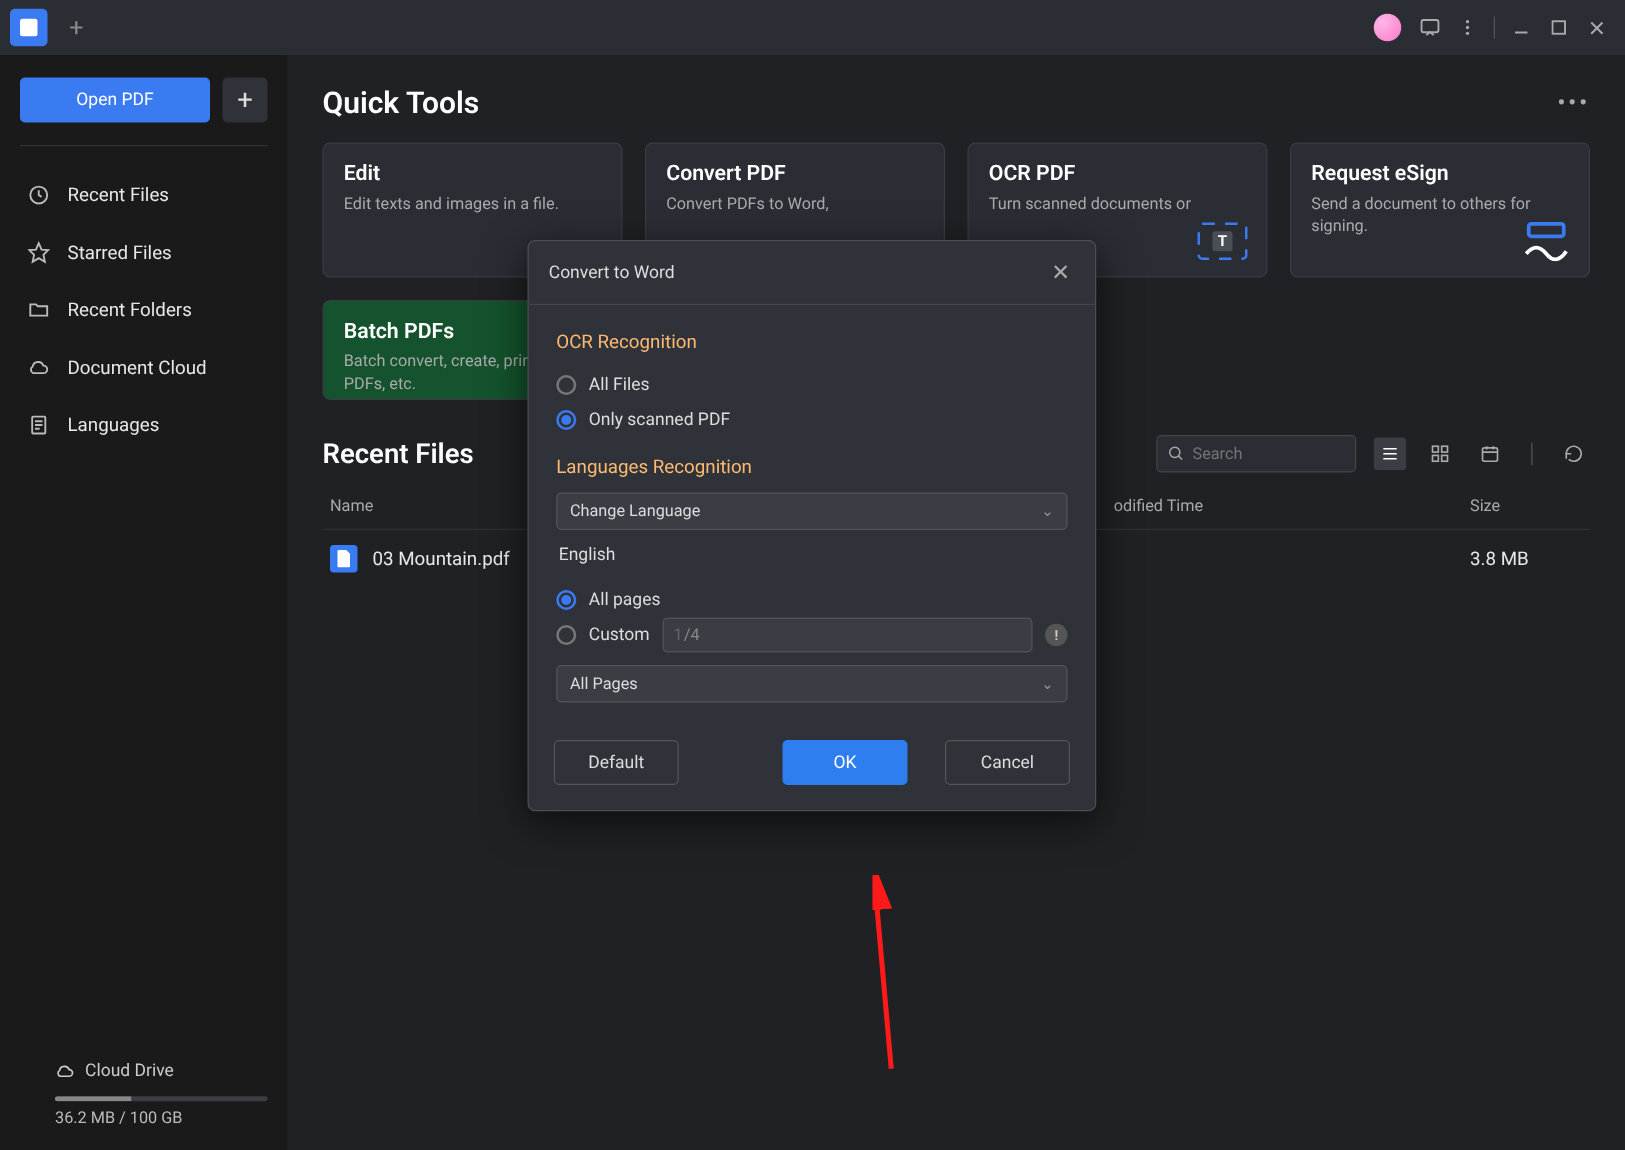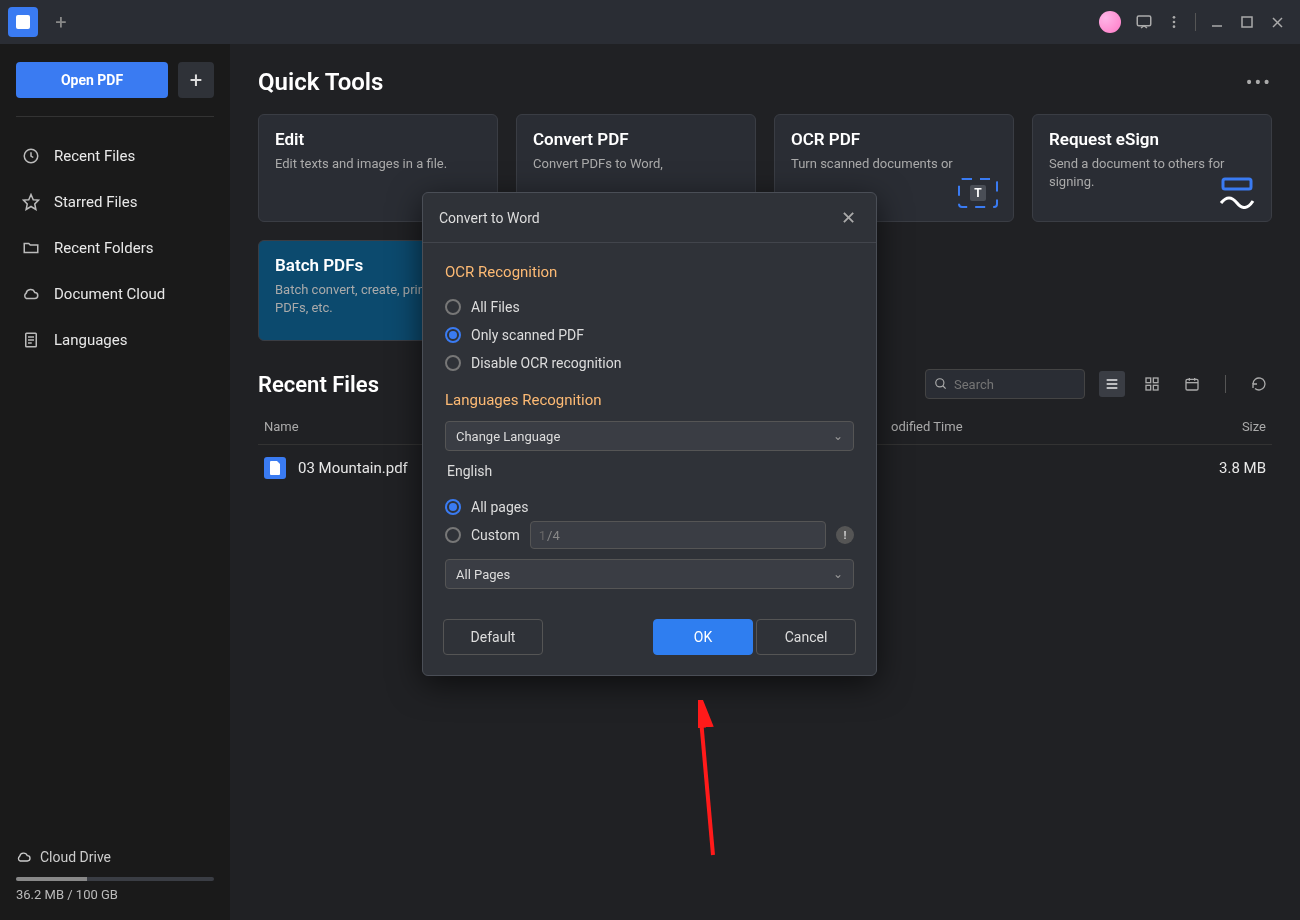--- a/index.html
+++ b/index.html
@@ -11,58 +11,58 @@
 .app-icon::after { content:''; width:14px; height:14px; background:#fff; border-radius:2px; }
 .tab-add { width:30px; height:30px; display:flex; align-items:center; justify-content:center; color:#888; font-size:20px; cursor:pointer; }
 .titlebar-spacer { flex:1; }
 .avatar { width:22px; height:22px; border-radius:50%; background:radial-gradient(circle at 30% 30%, #ffb6e8, #ff7ac6); margin:0 8px; }
 .tb-btn { width:30px; height:30px; display:flex; align-items:center; justify-content:center; color:#aaa; cursor:pointer; }
 .tb-sep { width:1px; height:18px; background:#555; margin:0 6px; }
 
 
 .sidebar { position:absolute; top:44px; left:0; width:230px; bottom:0; background:#1a1a1a; padding:18px 16px; display:flex; flex-direction:column; }
 .sidebar-top { display:flex; gap:10px; margin-bottom:18px; }
-.open-btn { flex:1; height:36px; background:#3a7bf2; color:#fff; border:none; border-radius:4px; font-size:14px; font-weight:700; cursor:pointer; }
+.open-btn { flex:1; height:36px; background:#3a7bf2; color:#fff; border:none; border-radius:4px; font-size:14px; font-weight:400; cursor:pointer; }
 .plus-btn { width:36px; height:36px; background:#2f3238; border:none; border-radius:4px; color:#ddd; font-size:22px; cursor:pointer; }
 .sidebar-divider { height:1px; background:#333; margin:0 0 16px 0; }
 .nav-item { display:flex; align-items:center; gap:14px; padding:14px 6px; color:#e8e8e8; font-size:15px; cursor:pointer; }
 .nav-icon { width:18px; height:18px; display:flex; align-items:center; justify-content:center; color:#bbb; }
-.sidebar-bottom { margin-top:auto; }
+.sidebar-bottom { margin-top:auto;margin-left:28px; }
 .cloud-drive { display:flex; align-items:center; gap:8px; color:#ccc; font-size:14px; padding:6px 0; }
 .storage-bar { height:4px; background:#3a3d44; border-radius:2px; margin:6px 0; overflow:hidden; }
 .storage-fill { height:100%; width:36%; background:#888; }
 .storage-text { color:#bbb; font-size:13px; }
 
 
 .main { position:absolute; top:44px; left:230px; right:0; bottom:0; background:#202124; padding:24px 28px; overflow:auto; }
 .main-header { display:flex; align-items:center; margin-bottom:18px; }
 .main-title { font-size:24px; font-weight:600; color:#fff; }
 .main-more { margin-left:auto; color:#aaa; font-size:20px; cursor:pointer; letter-spacing:2px; }
 
 .tools-row { display:flex; gap:18px; margin-bottom:18px; }
 .tool-card { flex:1; min-width:230px; max-width:250px; height:108px; background:#2a2d34; border:1px solid #3a3d44; border-radius:6px; padding:14px 16px; position:relative; cursor:pointer; }
 .tool-title { font-size:17px; font-weight:600; color:#fff; margin-bottom:6px; }
 .tool-desc { font-size:13px; color:#aaa; line-height:1.4; }
 .tool-icon { position:absolute; right:14px; bottom:12px; width:42px; height:32px; }
 
 .tools-row2 { display:flex; gap:18px; margin-bottom:28px; }
-.batch-card { width:250px; height:101px; background:#0c4a6e; border:1px solid #3a3d44; border-radius:6px; padding:14px 16px; cursor:pointer; }
+.batch-card { width:250px; height:80px; background:#14532d; border:1px solid #3a3d44; border-radius:6px; padding:14px 16px; cursor:pointer; }
 
 .section-header { display:flex; align-items:center; margin-bottom:10px; }
 .section-title { font-size:22px; font-weight:600; color:#fff; }
 .rf-tools { margin-left:auto; display:flex; align-items:center; gap:14px; }
 .search-box { width:160px; height:30px; background:#2a2d34; border:1px solid #444; border-radius:4px; display:flex; align-items:center; padding:0 8px; gap:6px; }
 .search-box input { flex:1; background:transparent; border:none; outline:none; color:#ccc; font-size:13px; }
 .view-btn { width:26px; height:26px; display:flex; align-items:center; justify-content:center; color:#aaa; cursor:pointer; border-radius:3px; }
 .view-btn.active { background:#3a3d44; color:#fff; }
 
 .file-head { display:flex; padding:10px 6px; color:#aaa; font-size:13px; border-bottom:1px solid #333; }
 .col-name { flex:2.2; }
 .col-mtime { flex:1; }
-.col-size { width:90px; text-align:right; }
+.col-size { width:90px; }
 .file-row { display:flex; align-items:center; padding:12px 6px; color:#e8e8e8; font-size:15px; }
 .file-icon { width:22px; height:22px; background:#3a7bf2; border-radius:3px; margin-right:12px; display:flex; align-items:center; justify-content:center; font-size:11px; color:#fff; }
 
 
 .dialog { position:absolute; left:422px; top:192px; width:455px; background:#2f3238; border:1px solid #4a4e56; border-radius:6px; box-shadow:0 8px 32px rgba(0,0,0,0.6); z-index:50; }
 .dlg-title { display:flex; align-items:center; padding:10px 16px; border-bottom:1px solid #42454c; color:#ddd; font-size:14px; }
 .dlg-close { margin-left:auto; color:#aaa; font-size:18px; cursor:pointer; padding:4px; }
 .dlg-body { padding:14px 22px 10px 22px; }
 .dlg-section { color:#fdba74; font-size:15px; font-weight:400; margin:6px 0 12px 0; }
 .radio-row { display:flex; align-items:center; gap:10px; padding:6px 0; cursor:pointer; color:#ddd; font-size:14px; }
@@ -70,21 +70,21 @@
 .radio.checked { border-color:#3a7bf2; }
 .radio.checked::after { content:''; width:8px; height:8px; background:#3a7bf2; border-radius:50%; }
 .select { width:100%; height:30px; background:#3a3d44; border:1px solid #555; border-radius:4px; padding:0 10px; color:#ddd; font-size:13px; display:flex; align-items:center; justify-content:space-between; margin:4px 0; cursor:pointer; }
 .chev { font-size:12px; color:#999; }
 .lang-text { color:#ddd; font-size:14px; padding:8px 2px 14px 2px; }
 .custom-row { display:flex; align-items:center; gap:10px; }
 .custom-row .radio-row { flex:0 0 auto; }
 .range-input { flex:1; height:28px; background:#3a3d44; border:1px solid #555; border-radius:4px; padding:0 8px; color:#888; font-size:13px; display:flex; align-items:center; }
 .range-input .ph { color:#666; margin-right:1px; }
 .info-icon { width:18px; height:18px; border-radius:50%; background:#555; color:#ccc; display:flex; align-items:center; justify-content:center; font-size:11px; font-weight:bold; }
-.dlg-footer { display:flex; gap:3px; padding:16px 20px 20px 20px; align-items:flex-end; }
+.dlg-footer { display:flex; gap:30px; padding:16px 20px 20px 20px; align-items:flex-end; }
 .dlg-btn { height:36px; min-width:100px; border:1px solid #555; background:transparent; color:#ddd; font-size:14px; border-radius:4px; cursor:pointer; }
 .dlg-btn.primary { background:#2f7ef0; border-color:#2f7ef0; color:#fff; }
 .dlg-footer .spacer { flex:1; }
 
 
 .arrow { position:absolute; left:698px; top:700px; z-index:60; pointer-events:none; }
 
 svg { display:block; }
 </style>
 </head>
@@ -308,24 +308,20 @@
   <div class="dlg-body">
     <div class="dlg-section">OCR Recognition</div>
     <div class="radio-row">
       <span class="radio"></span>
       <span>All Files</span>
     </div>
     <div class="radio-row">
       <span class="radio checked"></span>
       <span>Only scanned PDF</span>
     </div>
-    <div class="radio-row">
-      <span class="radio"></span>
-      <span>Disable OCR recognition</span>
-    </div>
 
     <div class="dlg-section" style="margin-top:14px">Languages Recognition</div>
     <div class="select">
       <span>Change Language</span>
       <span class="chev">⌄</span>
     </div>
     <div class="lang-text">English</div>
 
     <div class="radio-row">
       <span class="radio checked"></span>

